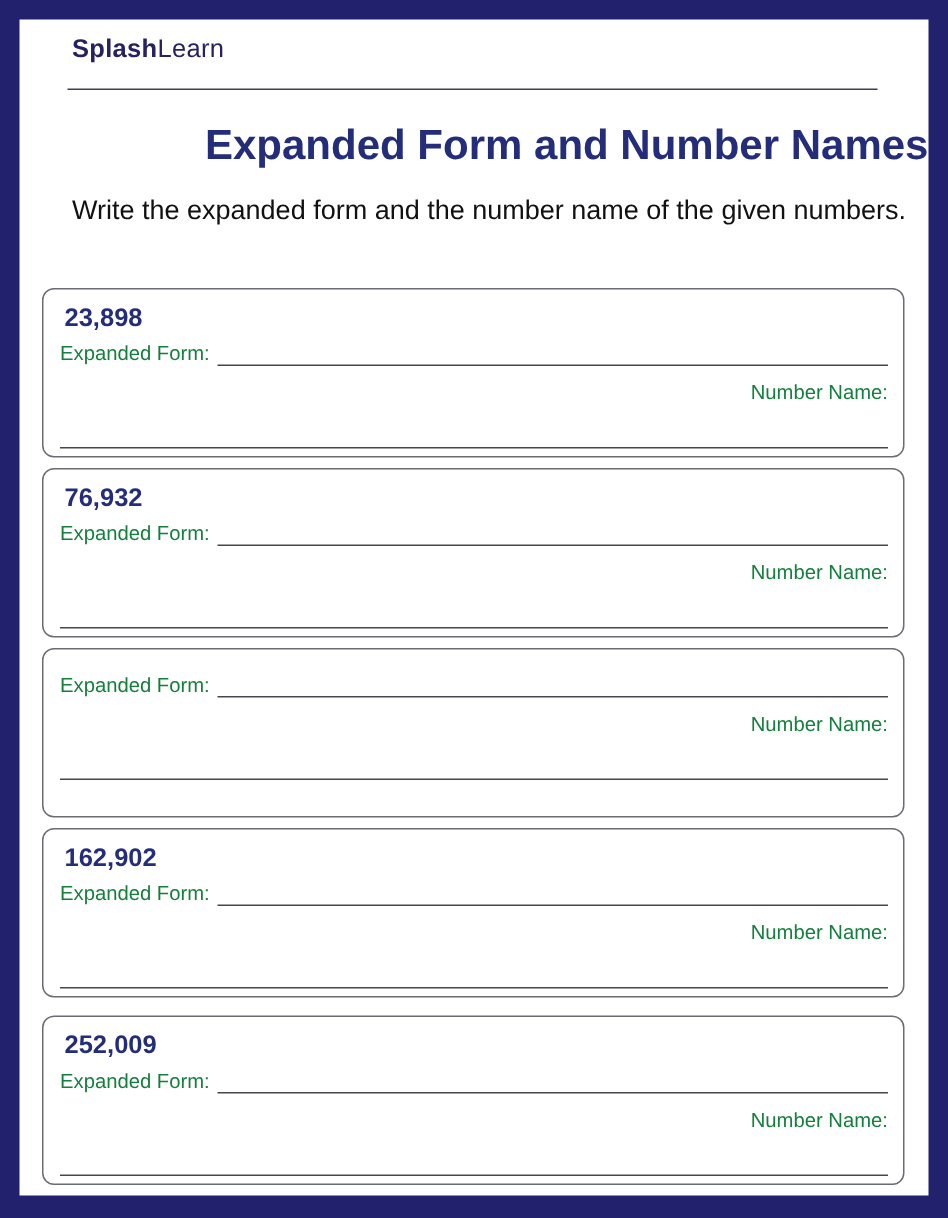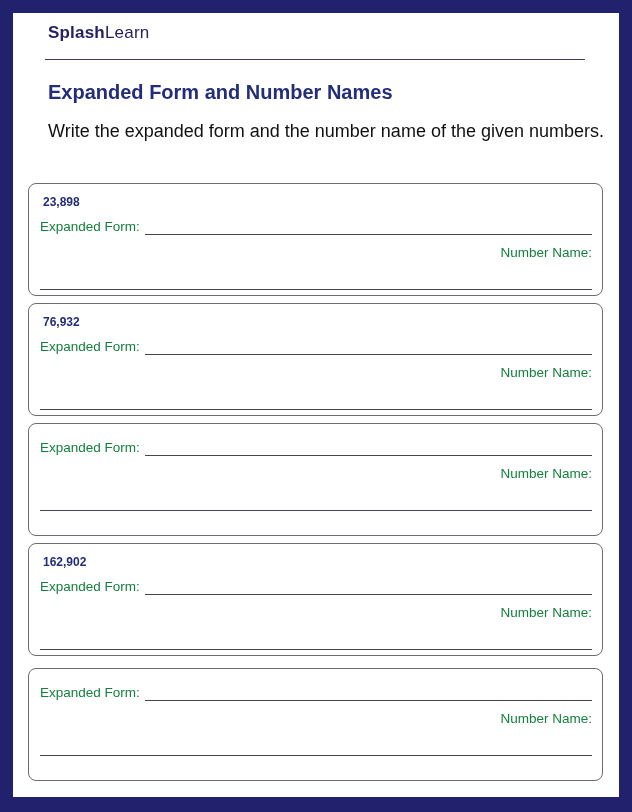--- a/index.html
+++ b/index.html
@@ -22,23 +22,24 @@
     letter-spacing: 0.2px;
   }
   .logo .logo-bold { font-weight: bold; }
   .logo .logo-light { font-weight: normal; }
   .header-rule {
     margin: 9px 34px 0 32px;
     border-bottom: 1.5px solid #3C3C5E;
   }
   .page-title {
     margin: 21px 0 0 35px;
-    font-size: 20px;
+    font-size: 28px;
     font-weight: bold;
     color: #232D7A;
+    text-align: right;
   }
   .instruction {
     margin: 17px 0 0 35px;
     font-size: 18px;
     color: #111111;
   }
   .boxes {
     margin: 41px 16px 0 15px;
     display: flex;
     flex-direction: column;
@@ -46,21 +47,21 @@
   }
   .qbox {
     height: 113px;
     border: 1.5px solid #6B6B73;
     border-radius: 8px;
     padding: 9px 10px 0 11px;
     background: #ffffff;
   }
   .qbox.gap-lg { margin-top: 5px; }
   .qnum {
-    font-size: 12px;
+    font-size: 17px;
     font-weight: bold;
     color: #232D7A;
     margin-left: 3px;
     line-height: 19px;
   }
   .row {
     display: flex;
     align-items: flex-end;
     margin-top: 6px;
   }
@@ -144,20 +145,21 @@
         <span class="write-line"></span>
       </div>
       <div class="row row-2">
         <span class="field-label">Number Name:</span>
         <span class="write-line"></span>
       </div>
       <div class="full-line"></div>
     </div>
 
     <div class="qbox gap-lg">
+      <div class="qnum">252,009</div>
       <div class="row">
         <span class="field-label">Expanded Form:</span>
         <span class="write-line"></span>
       </div>
       <div class="row row-2">
         <span class="field-label">Number Name:</span>
         <span class="write-line"></span>
       </div>
       <div class="full-line"></div>
     </div>

